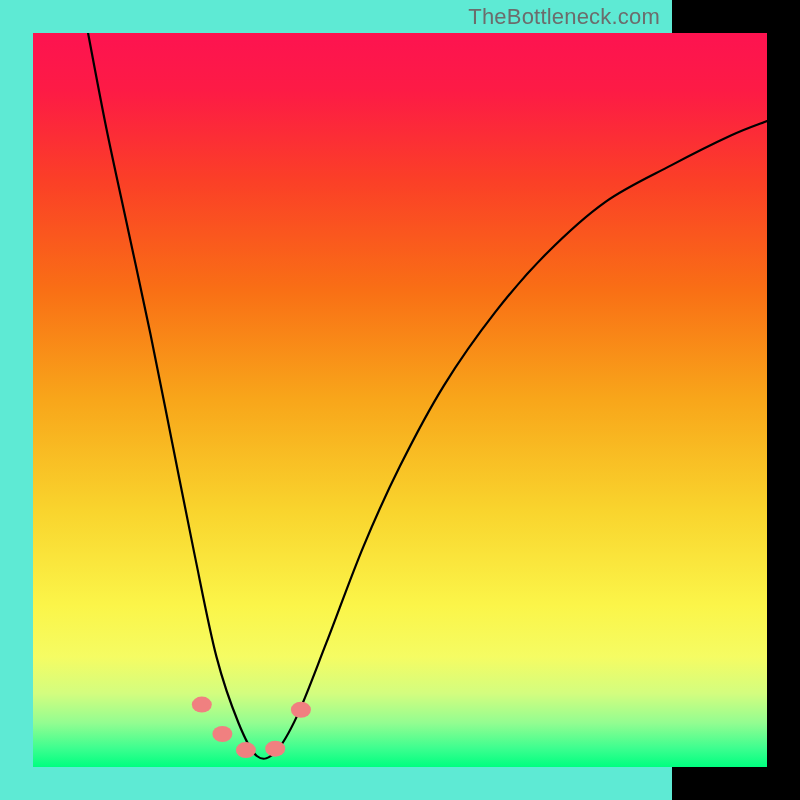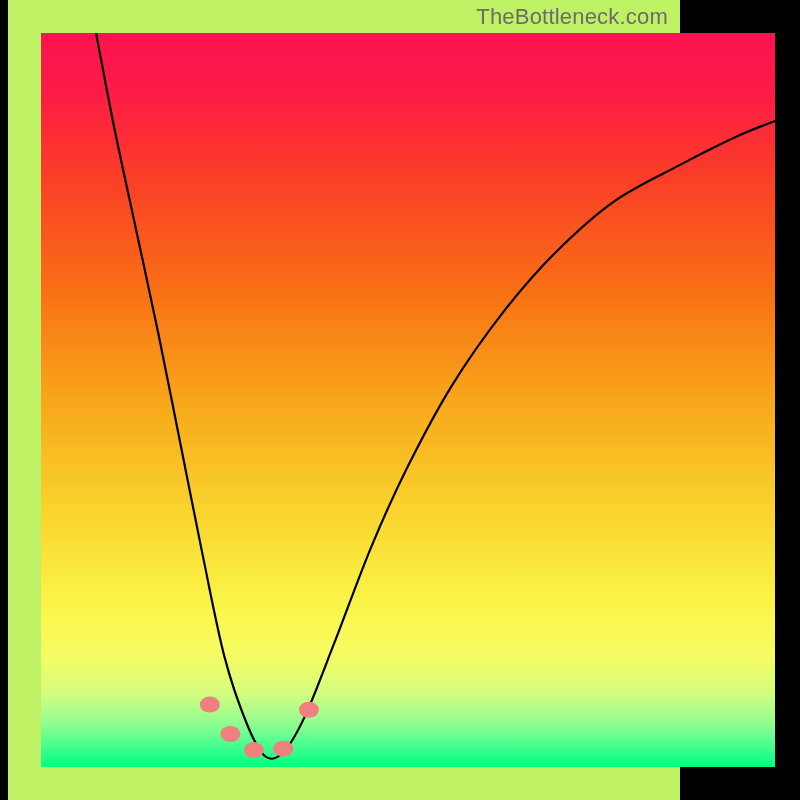--- a/index.html
+++ b/index.html
@@ -6,25 +6,25 @@
     margin: 0;
     padding: 0;
     width: 800px;
     height: 800px;
     overflow: hidden;
     background: #000;
     font-family: Arial, Helvetica, sans-serif;
   }
   .frame {
     position: absolute;
-    left: 8px;
+    left: 0;
     top: 0;
     width: 672px;
     height: 800px;
-    background: #bef264;
+    background: #5eead4;
   }
   .plot {
     position: absolute;
     left: 33px;
     top: 33px;
     width: 734px;
     height: 734px;
     overflow: hidden;
   }
   .bg-gradient {

